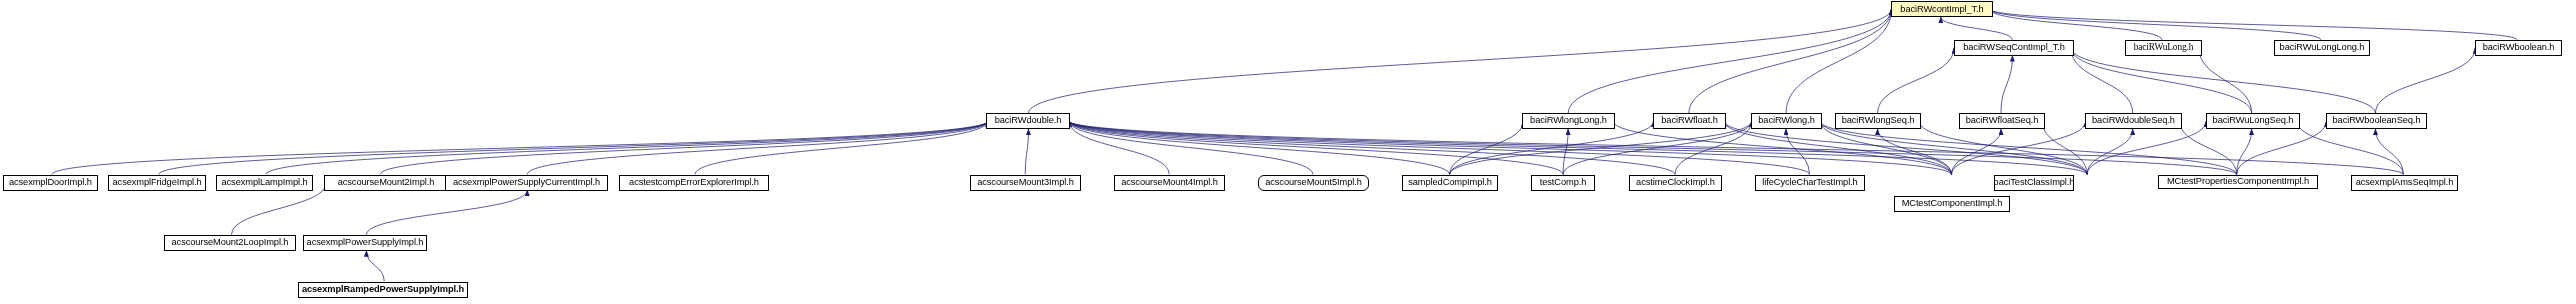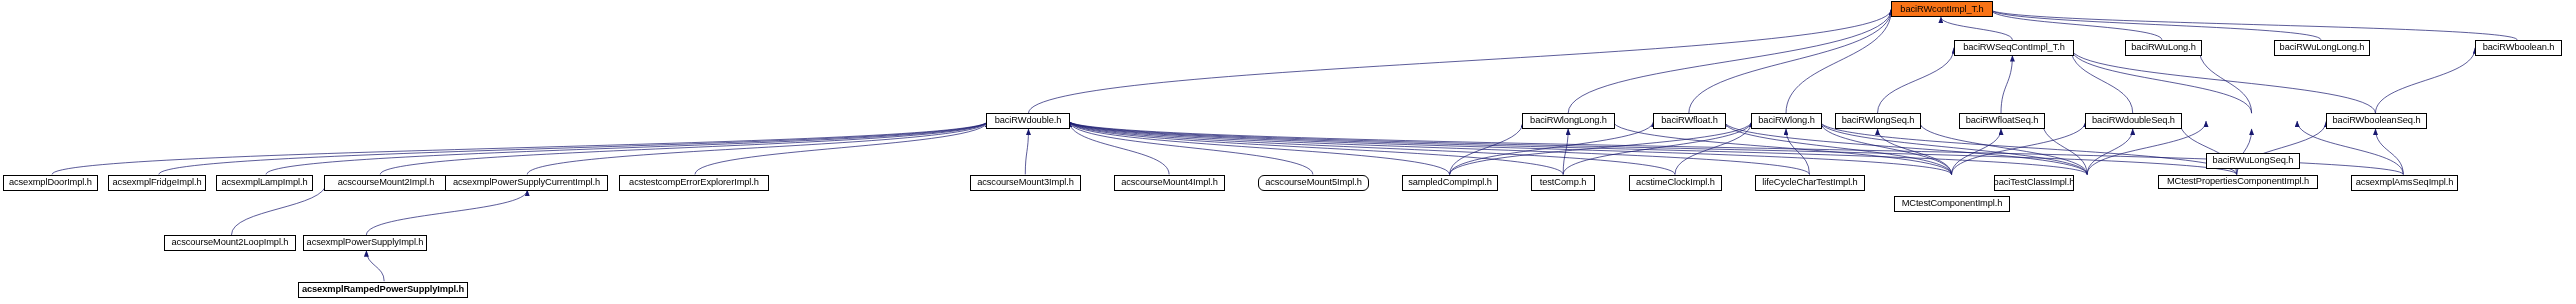--- a/index.html
+++ b/index.html
@@ -32,21 +32,21 @@
     display: flex;
     align-items: center;
     justify-content: center;
     font-size: 9.3px;
     line-height: 1;
     white-space: nowrap;
     letter-spacing: -0.1px;
     z-index: 2;
   }
   .node.root {
-    background: #f97316;
+    background: #fef9c3;
     border: 0.7px solid #000000;
   }
   .node-label {
     display: block;
     padding: 0 2.9px;
     font-size: 9.3px;
   }
 </style>
 </head>
 <body>
@@ -121,21 +121,21 @@
         <path d="M 537 395 C 537 373.5, 512 373.5, 512 352" fill="none" stroke="#191970" stroke-width="1" marker-end="url(#arrowhead)"></path>
       </g>
   </svg>
   <div id="nodes">
       <div class="node root" style="left: 1891px; top: 1.4px; width: 102px; height: 15.7px;">
         <span class="node-label">baciRWcontImpl_T.h</span>
       </div>
       <div class="node" style="left: 1954px; top: 40px; width: 120px; height: 15.7px;">
         <span class="node-label">baciRWSeqContImpl_T.h</span>
       </div>
-      <div class="node" style="left: 2125px; top: 40px; width: 77px; height: 15.7px;">
+      <div class="node" style="left: 2125px; top: 40px; width: 77px; height: 15.7px; font-family: Liberation Serif, serif;">
         <span class="node-label">baciRWuLong.h</span>
       </div>
       <div class="node" style="left: 2274px; top: 40px; width: 96px; height: 15.7px;">
         <span class="node-label">baciRWuLongLong.h</span>
       </div>
       <div class="node" style="left: 2475px; top: 40px; width: 87px; height: 15.7px;">
         <span class="node-label">baciRWboolean.h</span>
       </div>
       <div class="node" style="left: 986px; top: 113px; width: 84px; height: 15.7px;">
         <span class="node-label">baciRWdouble.h</span>
@@ -151,21 +151,21 @@
       </div>
       <div class="node" style="left: 1835px; top: 113px; width: 86px; height: 15.7px;">
         <span class="node-label">baciRWlongSeq.h</span>
       </div>
       <div class="node" style="left: 1959px; top: 113px; width: 86px; height: 15.7px;">
         <span class="node-label">baciRWfloatSeq.h</span>
       </div>
       <div class="node" style="left: 2085px; top: 113px; width: 97px; height: 15.7px;">
         <span class="node-label">baciRWdoubleSeq.h</span>
       </div>
-      <div class="node" style="left: 2206px; top: 113px; width: 94px; height: 15.7px; margin-top: 40px;">
+      <div class="node" style="left: 2206px; top: 113px; width: 94px; height: 15.7px;">
         <span class="node-label">baciRWuLongSeq.h</span>
       </div>
       <div class="node" style="left: 2326px; top: 113px; width: 101px; height: 15.7px;">
         <span class="node-label">baciRWbooleanSeq.h</span>
       </div>
       <div class="node" style="left: 2.9px; top: 175px; width: 95px; height: 15.7px;">
         <span class="node-label">acsexmplDoorImpl.h</span>
       </div>
       <div class="node" style="left: 108px; top: 175px; width: 98px; height: 15.7px;">
         <span class="node-label">acsexmplFridgeImpl.h</span>

